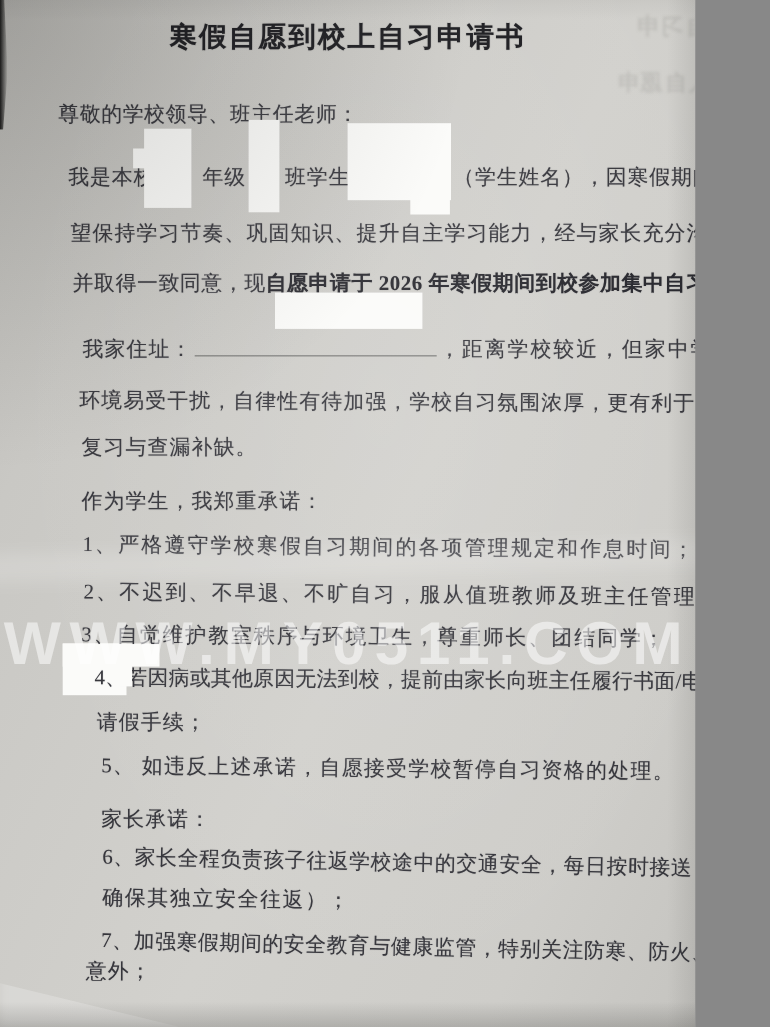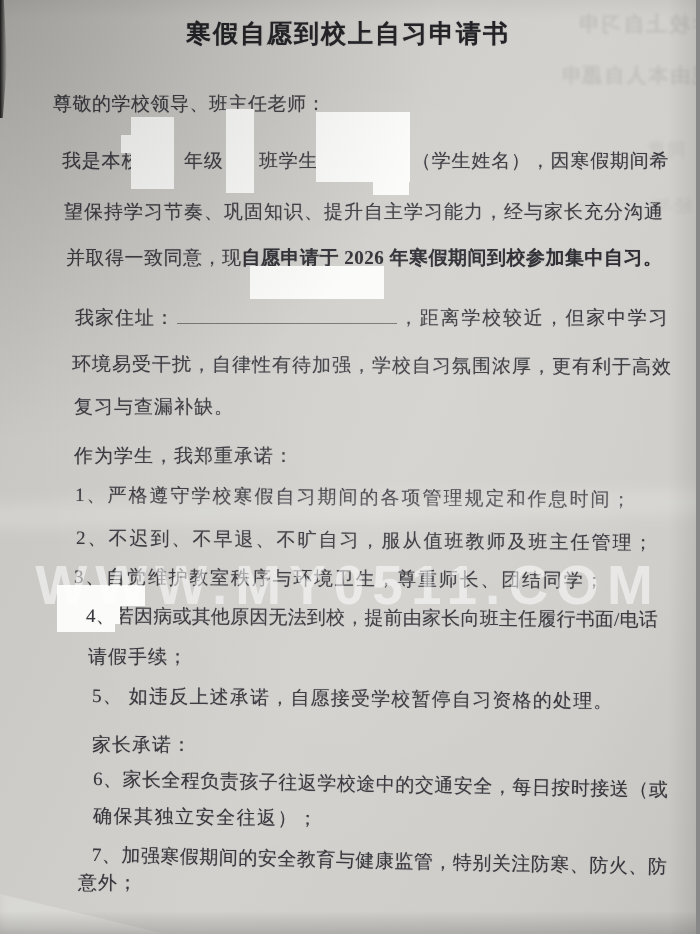--- a/index.html
+++ b/index.html
@@ -1,18 +1,18 @@
 <!DOCTYPE html>
 <html><head>
 <meta charset="utf-8">
 <style>
   html,body{margin:0;padding:0;background:#888;}
   .photo{
     position:relative;
-    width:696px;height:934px;
+    width:632px;height:934px;
     overflow:hidden;
     background:linear-gradient(115deg,#bdbcb8 0%,#c9c8c4 20%,#d2d1cd 55%,#cecdc9 82%,#c5c4c0 100%);
     font-family:"Liberation Serif", serif;
   }
   
   .shading{
     position:absolute;inset:0;z-index:6;pointer-events:none;
     background:
       radial-gradient(circle at 0% 0%, rgba(25,25,23,.18), transparent 38%),
       radial-gradient(ellipse at 55% 40%, rgba(255,255,255,.10), transparent 70%),

